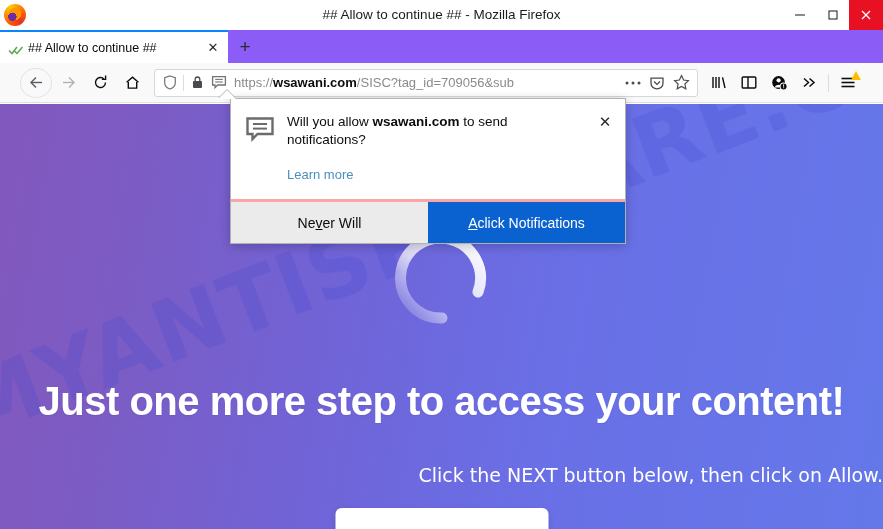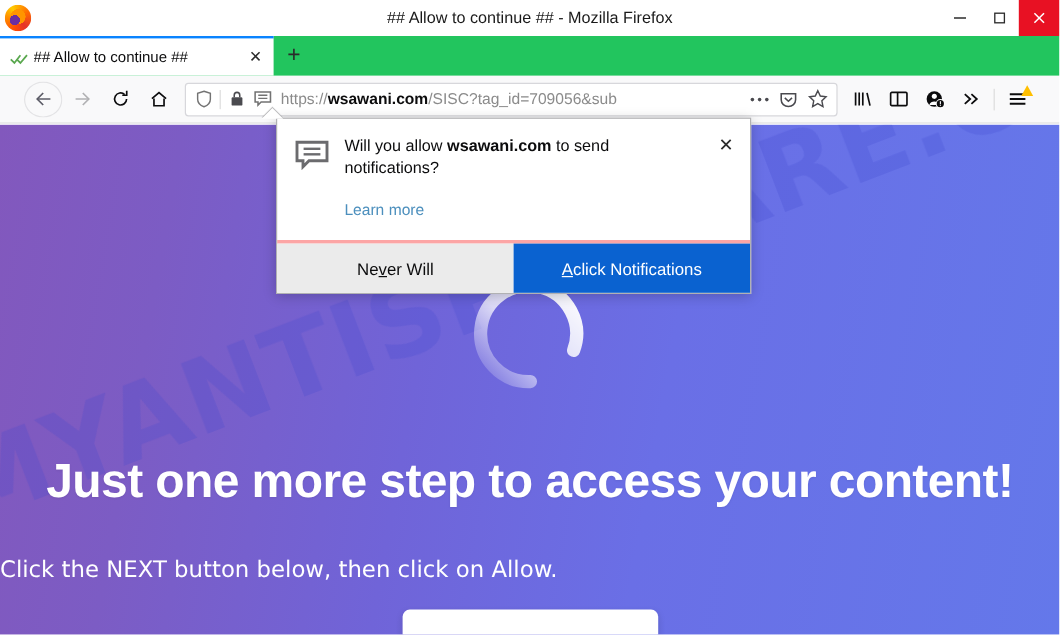--- a/index.html
+++ b/index.html
@@ -34,21 +34,21 @@
     pointer-events:none; font-weight:400;
   }
   #win-controls{ margin-left:auto; display:flex; height:30px; z-index:3; }
   .wc{ width:33px; height:30px; display:flex; align-items:center; justify-content:center;
        font-size:13px; color:#2b2b2b; }
   .wc svg{ display:block; }
   #wc-close{ background:#e81123; color:#fff; width:34px; }
 
   
   #tabstrip{
-    height:33px; background:#22c55e; display:flex; align-items:flex-end;
+    height:33px; background:#8b5cf6; display:flex; align-items:flex-end;
     position:relative;
   }
   #tab{
     width:228px; height:33px; background:#fff;
     border-top:2px solid #0a84ff;
     display:flex; align-items:center; padding:0 6px 0 8px;
     position:relative;
   }
   #tab-check{ width:16px; height:12px; flex:0 0 auto; margin-right:4px; }
   #tab-title{
@@ -121,21 +121,21 @@
     position:absolute; left:50%; top:126px; transform:translateX(-50%);
     width:96px; height:96px;
   }
   #headline{
     position:absolute; left:0; right:0; top:275px; text-align:center;
     color:#fff; font-family:Liberation Sans, sans-serif;
     font-size:40px; font-weight:700; letter-spacing:-0.5px;
     text-shadow:0 1px 2px rgba(0,0,0,.08);
   }
   #subline{
-    position:absolute; left:0; right:0; top:360px; text-align:left;
+    position:absolute; left:0; right:0; top:360px; text-align:right;
     color:#fff; font-family:"DejaVu Sans", sans-serif;
     font-size:19px; font-weight:400;
   }
   #next-btn{
     position:absolute; left:50%; transform:translateX(-50%);
     top:404px; width:213px; height:46px;
     background:#fff; border-radius:6px; border:0;
     box-shadow:0 2px 6px rgba(0,0,0,.12);
   }
 

